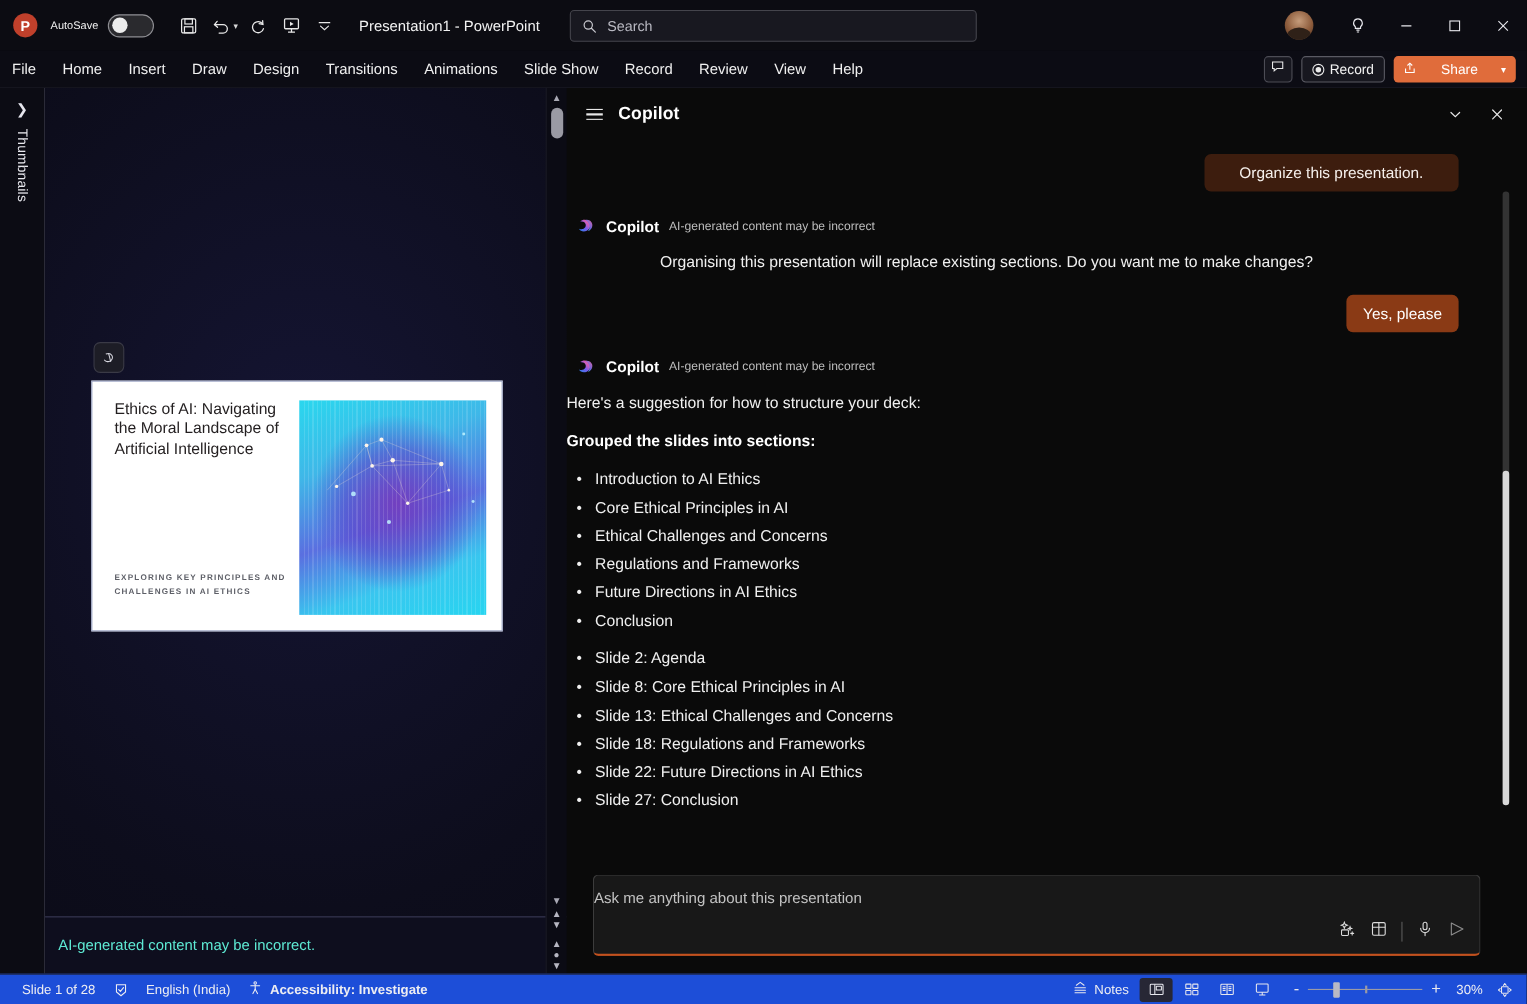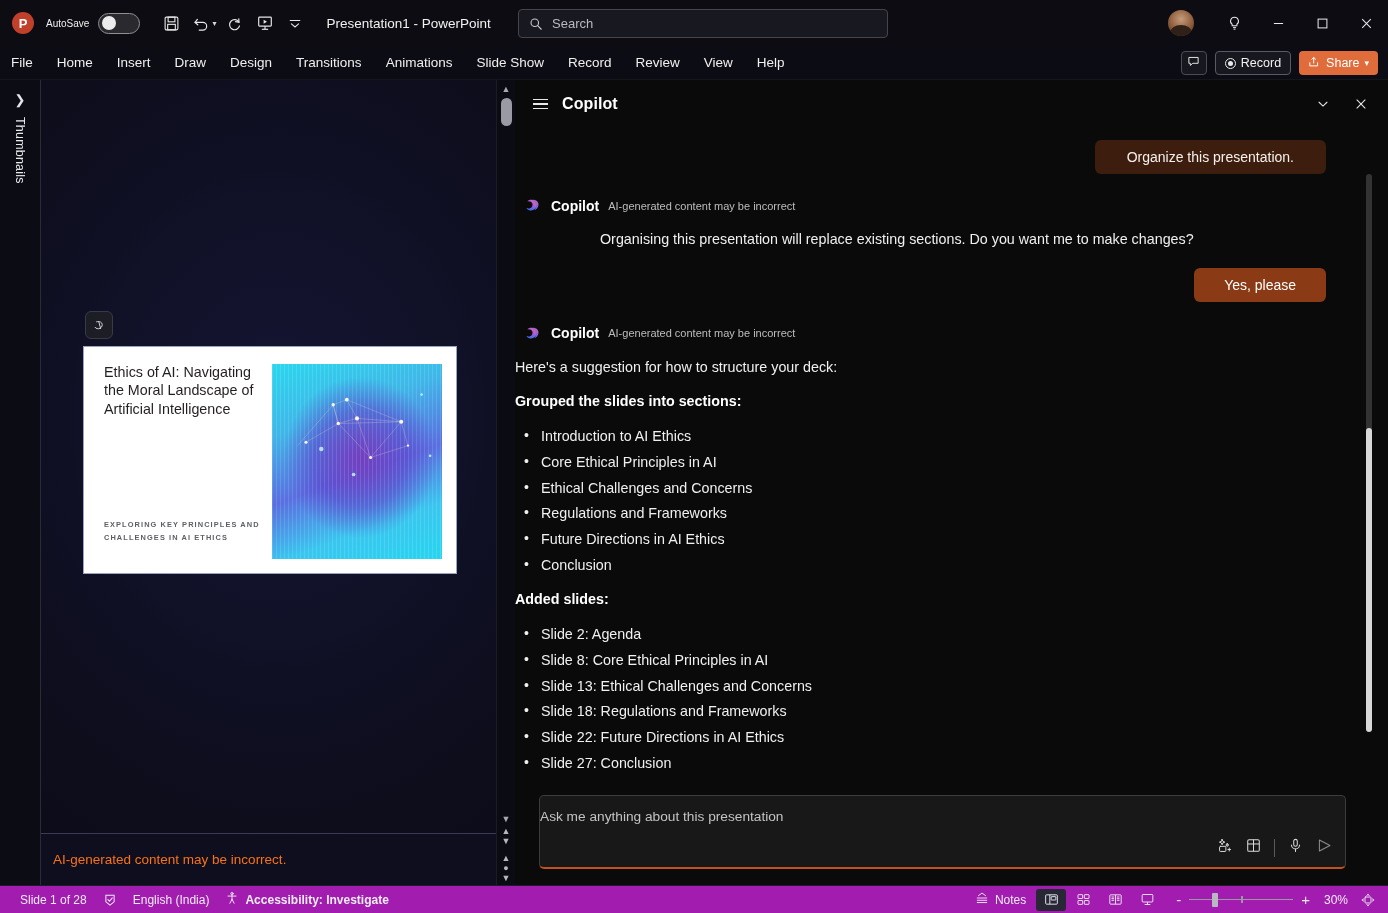--- a/index.html
+++ b/index.html
@@ -102,21 +102,21 @@
     display: flex; align-items: center; gap: 5px; padding: 0 9px;
     font-size: 12.5px; color: #f2f2f2; background: #17171f;
   }
   .rec-dot {
     width: 11px; height: 11px; border-radius: 50%;
     border: 1.6px solid #eaeaea; display: flex; align-items: center; justify-content: center;
   }
   .rec-dot i { width: 5px; height: 5px; border-radius: 50%; background: #eaeaea; display: block; }
   .share-btn {
     height: 24px; border-radius: 4px; background: #e06c3b;
-    display: flex; align-items: center; gap: 5px; padding: 0 9px;
+    display: flex; align-items: center; gap: 21px; padding: 0 9px;
     font-size: 12.5px; color: #ffffff; font-weight: 500;
   }
 
   
   .body { flex: 1 1 auto; display: flex; min-height: 0; position: relative; }
 
   
   .thumb-rail {
     width: 41px; flex: 0 0 41px;
     background: #0c0c14;
@@ -178,21 +178,21 @@
   }
   .slide-img .net { position: absolute; inset: 0; }
   .notes-bar {
     flex: 0 0 52px; height: 52px;
     background: #0e0e1e;
     border-top: 1px solid #3a3a55;
     display: flex; align-items: center;
     padding-left: 12px;
     position: relative;
   }
-  .notes-text { font-size: 13.5px; color: #f97316; }
+  .notes-text { font-size: 13.5px; color: #5eead4; }
 
   
   .slide-scroll {
     position: absolute; right: 0; top: 0; bottom: 0; width: 19px;
     background: #0b0b14; border-left: 1px solid #1b1b26;
     display: flex; flex-direction: column; align-items: center;
   }
   .sb-arrow { color: #a9a9b4; font-size: 9px; height: 17px; display: flex; align-items: center; justify-content: center; width: 100%; }
   .sb-thumb { width: 11px; border-radius: 6px; background: #9a9aa4; margin-top: 1px; }
   .sb-spacer { flex: 1 1 auto; }
@@ -244,21 +244,21 @@
     font-size: 14.3px; color: #f0f0f0; line-height: 1.45;
     padding-left: 26px; position: relative; margin-bottom: 5px;
   }
   .ai-list li::before {
     content: "\2022"; position: absolute; left: 9px; top: -1px; color: #f0f0f0; font-size: 14px;
   }
 
   .action-row { display: flex; justify-content: flex-end; padding-right: 20px; margin-bottom: 22px; }
   .action-btn {
     background: #8a3a15; border-radius: 6px;
-    padding: 9px 30px; font-size: 14px; color: #ffffff;
+    padding: 9px 15px; font-size: 14px; color: #ffffff;
   }
 
   
   .cp-sbar {
     position: absolute; right: 16px; top: 0; bottom: 0; width: 6px;
   }
   .cp-sbar .track { position: absolute; top: 46px; bottom: 112px; left: 0; width: 6px; border-radius: 3px; background: #333333; }
   .cp-sbar .thumb { position: absolute; left: 0; width: 6px; border-radius: 3px; background: #d8d8d8; }
 
   
@@ -271,21 +271,21 @@
   .composer .ph { font-size: 13.7px; color: #c3c3c3; }
   .composer .tools {
     position: absolute; right: 12px; bottom: 9px;
     display: flex; align-items: center; gap: 12px; color: #dcdcdc;
   }
   .composer .divider { width: 1px; height: 18px; background: #5a5a5a; }
 
   
   .statusbar {
     height: 28px; flex: 0 0 28px;
-    background: #a21caf;
+    background: #1d4ed8;
     border-top: 1px solid #1d1d2a;
     display: flex; align-items: center;
     padding: 0 8px 0 12px;
     font-size: 12px; color: #ededf2;
     position: relative;
   }
   .sb-item { display: flex; align-items: center; gap: 6px; padding: 0 8px; white-space: nowrap; }
   .sb-right { margin-left: auto; display: flex; align-items: center; gap: 2px; }
   .view-btn { width: 30px; height: 22px; display: flex; align-items: center; justify-content: center; color: #e8e8ee; border-radius: 3px; }
   .view-btn.active { background: #272735; }
@@ -582,21 +582,20 @@
             <div class="ai-text ai-para ai-strong">Grouped the slides into sections:</div>
             <ul class="ai-list">
               <li>Introduction to AI Ethics</li>
               <li>Core Ethical Principles in AI</li>
               <li>Ethical Challenges and Concerns</li>
               <li>Regulations and Frameworks</li>
               <li>Future Directions in AI Ethics</li>
               <li>Conclusion</li>
             </ul>
 
-            <div class="ai-text ai-para ai-strong">Added slides:</div>
             <ul class="ai-list">
               <li>Slide 2: Agenda</li>
               <li>Slide 8: Core Ethical Principles in AI</li>
               <li>Slide 13: Ethical Challenges and Concerns</li>
               <li>Slide 18: Regulations and Frameworks</li>
               <li>Slide 22: Future Directions in AI Ethics</li>
               <li>Slide 27: Conclusion</li>
             </ul>
 
           </div>

